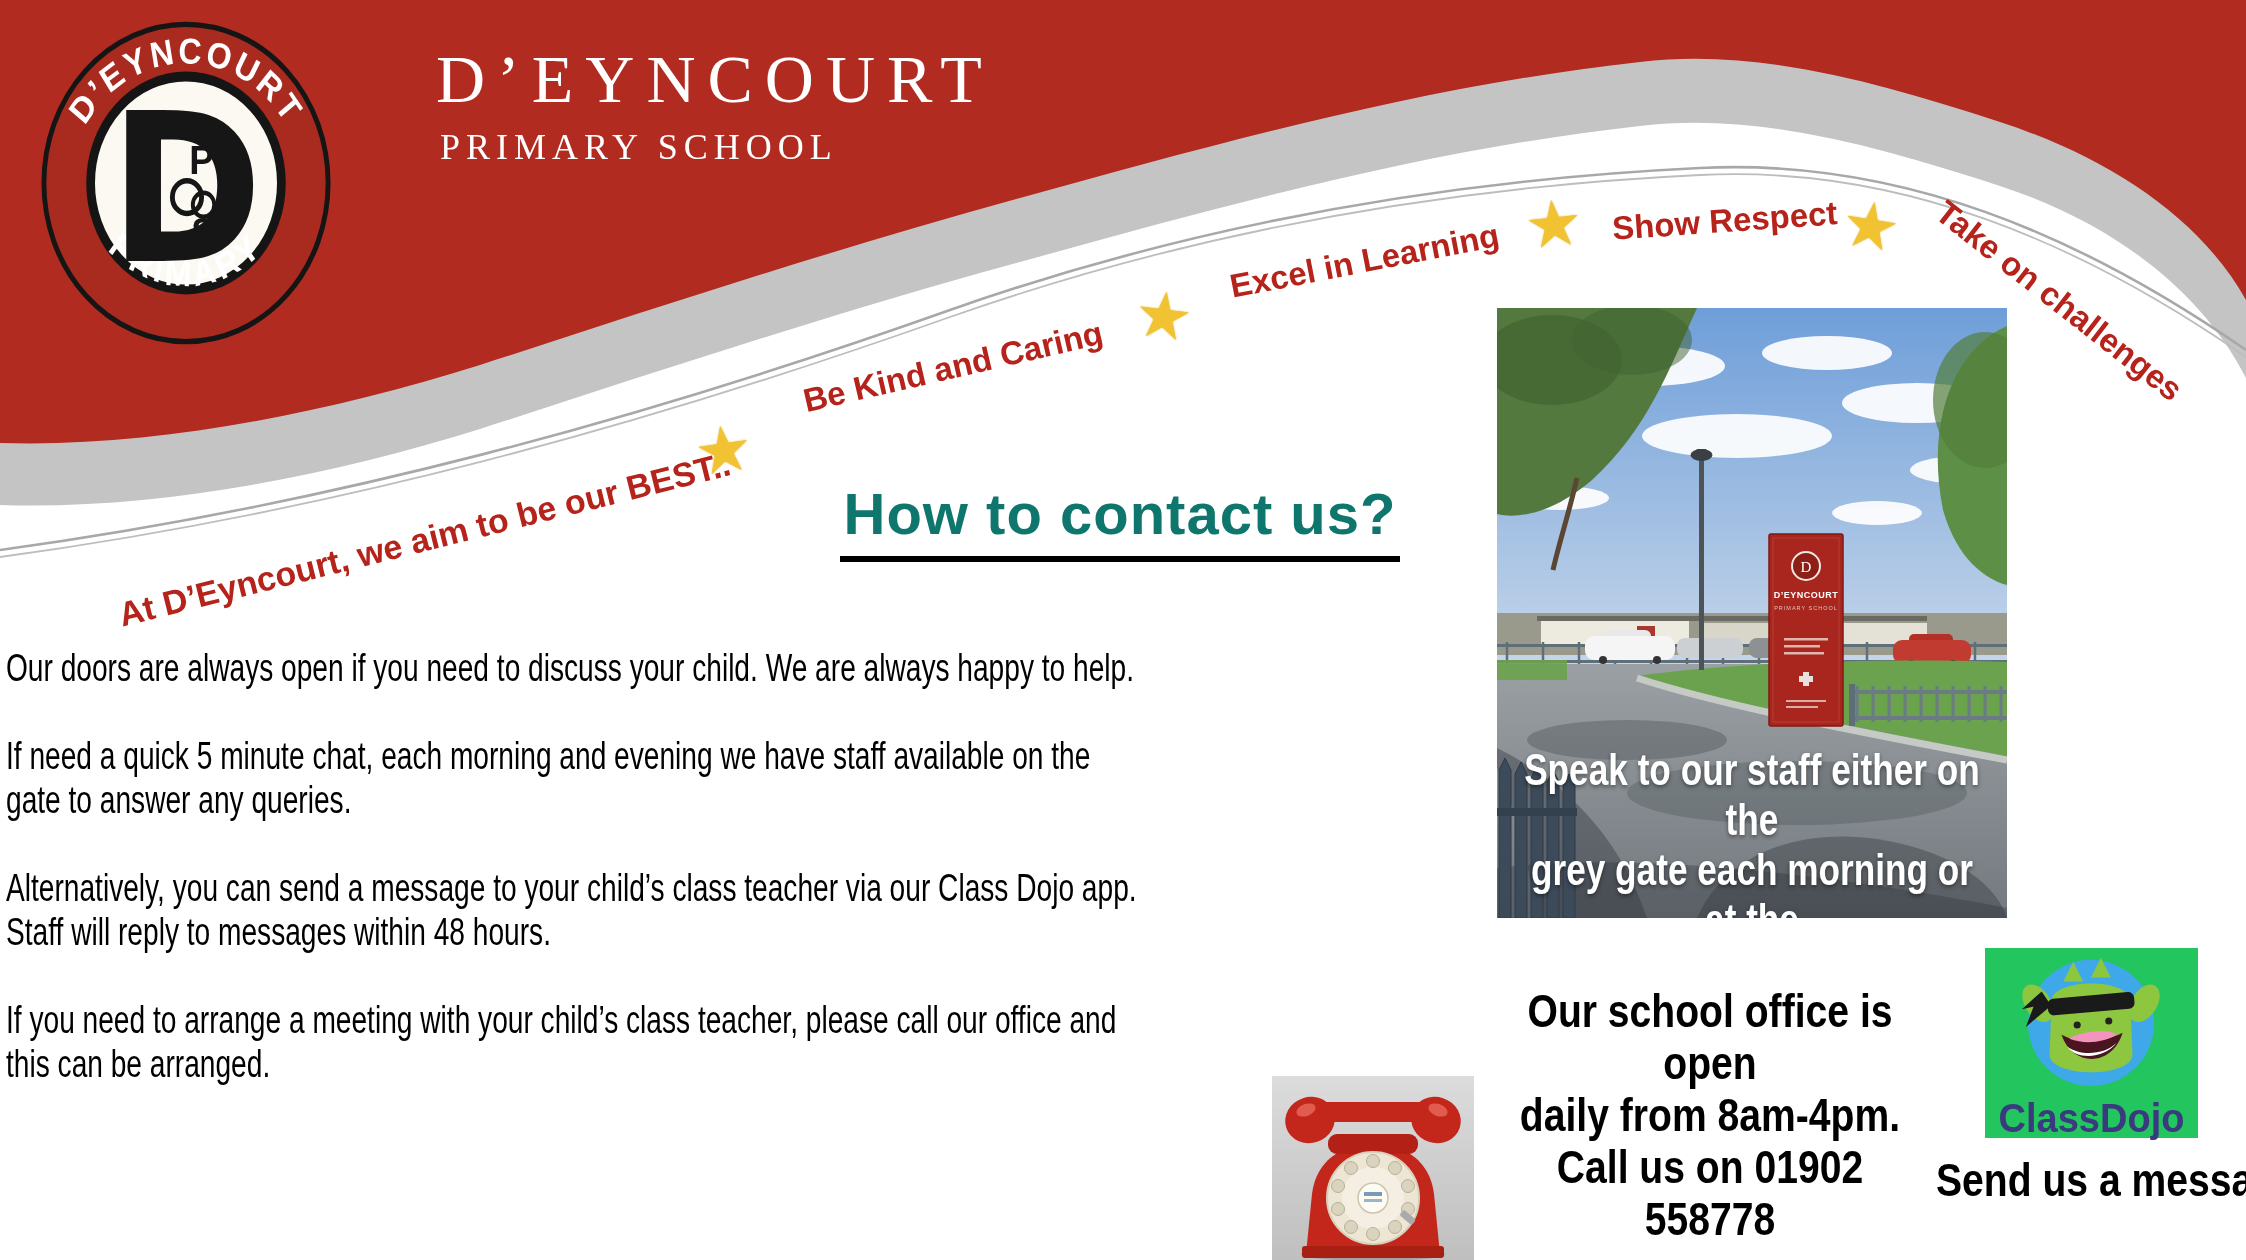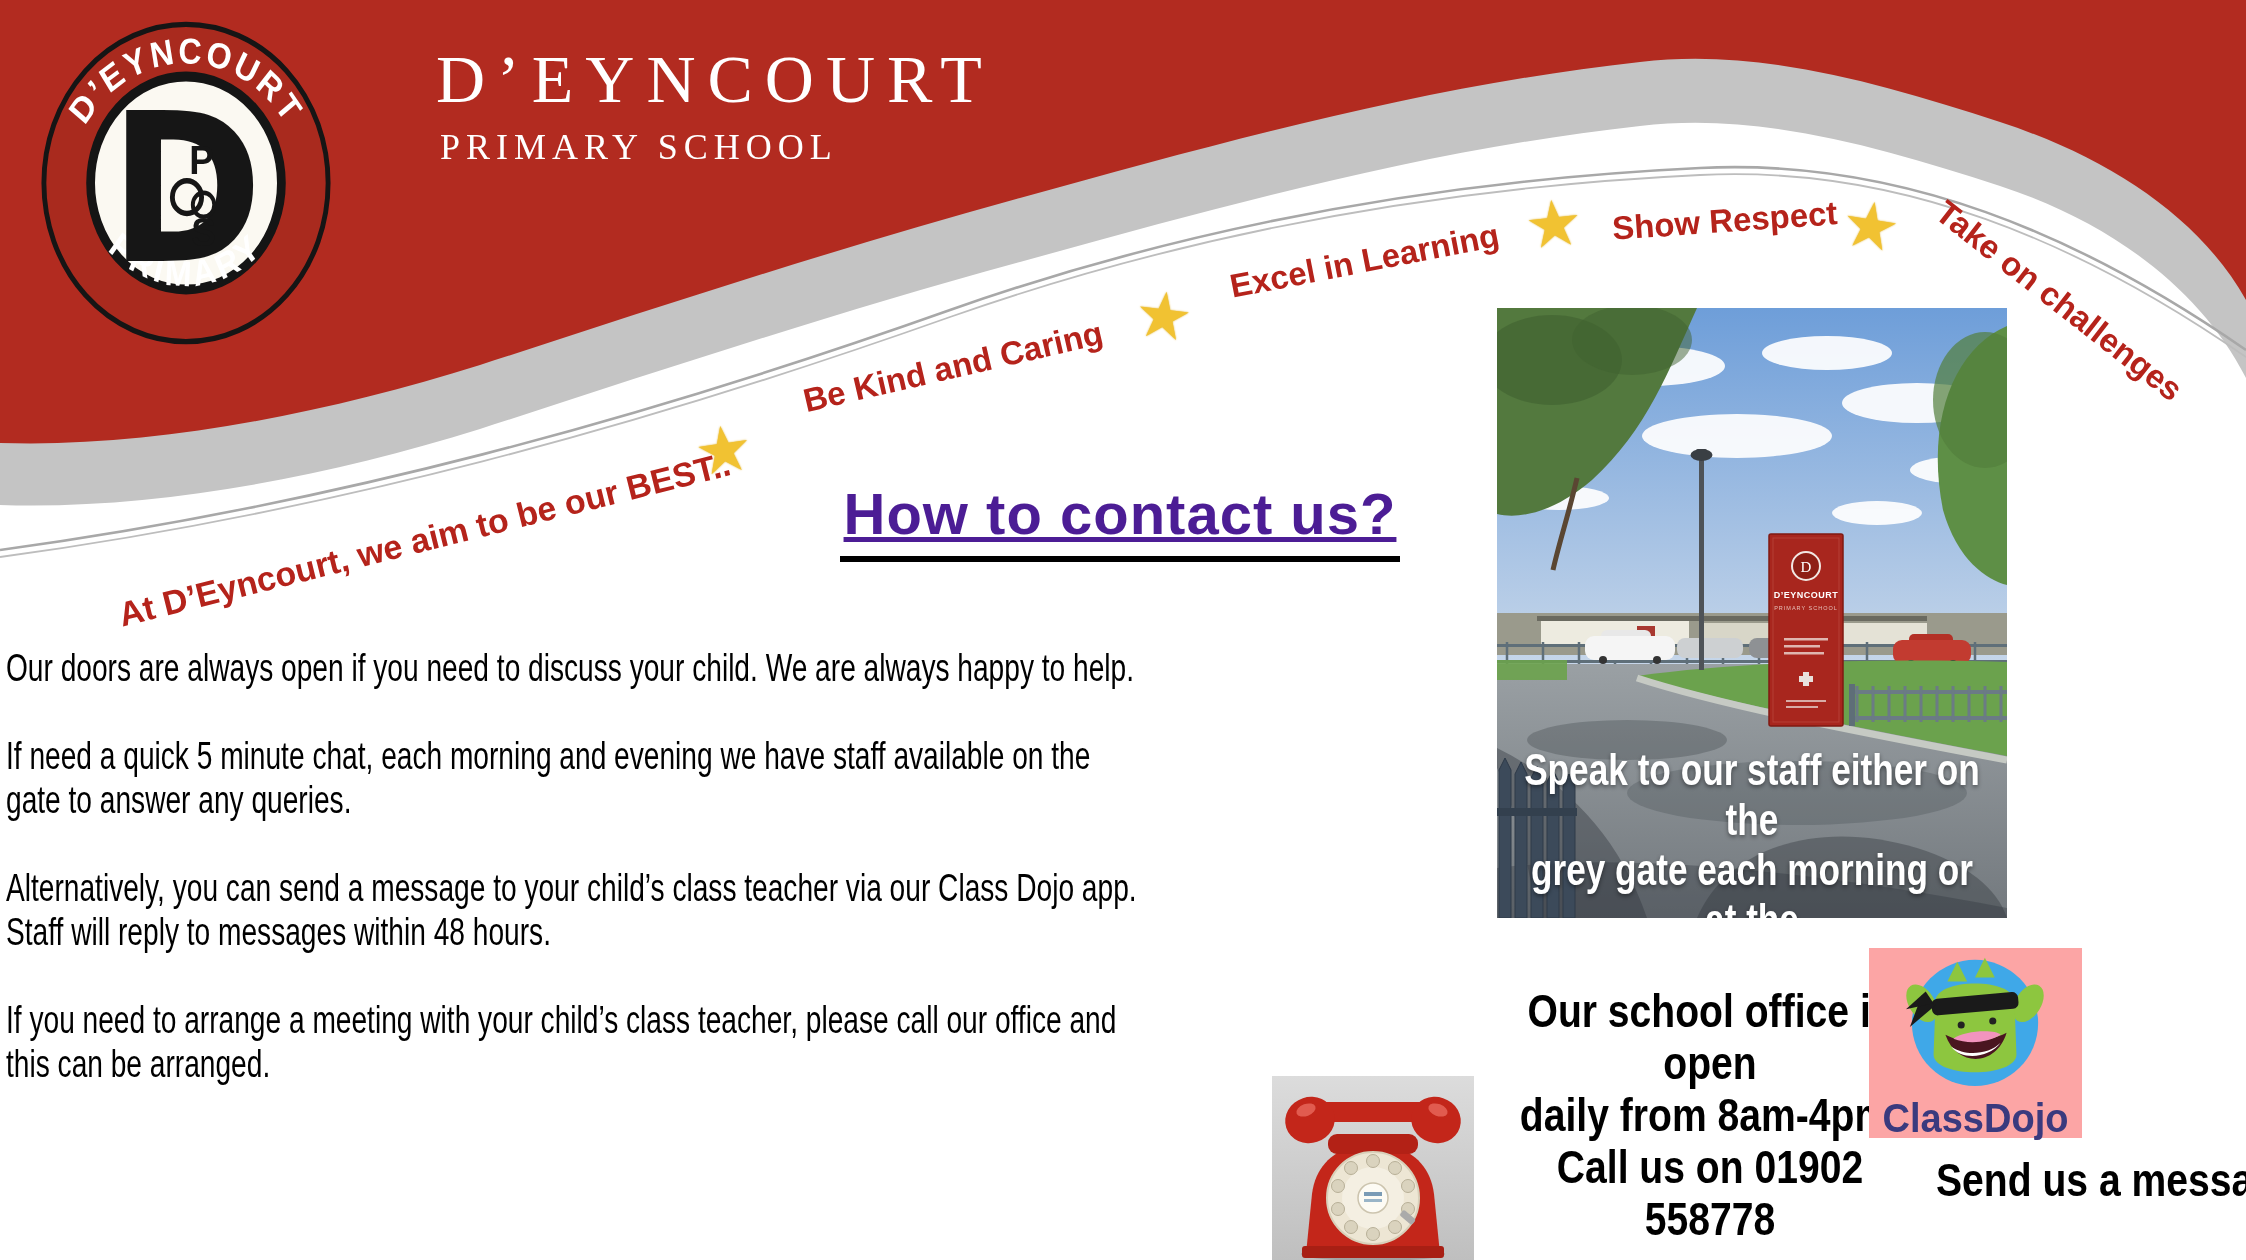--- a/index.html
+++ b/index.html
@@ -30,22 +30,22 @@
   .motto-challenge  { left:1908px; top:282px; transform:rotate(38deg); }
   .star { position:absolute; font-size:64px; line-height:1; color:#F1C232;
     text-shadow:0 0 2px #DCA916; transform-origin:center; }
   .star-0 { left:695px;  top:418px; transform:rotate(-8deg); }
   .star-1 { left:1135px; top:284px; transform:rotate(7deg); }
   .star-2 { left:1525px; top:192px; transform:rotate(-6deg); }
   .star-3 { left:1842px; top:194px; transform:rotate(9deg); }
 
   
   .title-wrap { position:absolute; left:720px; top:480px; width:800px; text-align:center; }
-  .title-text { display:inline-block; font-size:58px; font-weight:bold; color:#4c1d95;
-    letter-spacing:1px; border-bottom:6px solid #000; padding:0 4px 9px 4px;text-decoration:underline; }
+  .title-text { display:inline-block; font-size:58px; font-weight:bold; color:#0f766e;
+    letter-spacing:1px; border-bottom:6px solid #000; padding:0 4px 9px 4px; }
 
   
   .body-text { position:absolute; left:6px; top:646px; width:1900px;
     font-size:38px; line-height:44px; color:#000;
     transform:scaleX(0.74); transform-origin:left top; }
   .body-text p { white-space:pre-line; margin:0 0 44px 0; }
 
   
   .photo { position:absolute; left:1497px; top:308px; width:510px; height:610px; overflow:hidden; }
   .photo svg { position:absolute; left:0; top:0; width:100%; height:100%; }
@@ -57,22 +57,22 @@
   
   .office { position:absolute; left:1470px; top:985px; width:480px; text-align:center;
     font-weight:bold; font-size:46px; line-height:52px; color:#000; white-space:pre-line;
     transform:scaleX(0.85); transform-origin:center top; }
 
   
   .phone { position:absolute; left:1272px; top:1076px; width:202px; height:184px; }
   .phone svg { width:100%; height:100%; }
 
   
-  .dojo { position:absolute; left:1869px; top:948px; width:213px; height:190px;
-    background:#fca5a5; }
+  .dojo { position:absolute; left:1985px; top:948px; width:213px; height:190px;
+    background:#22c55e; }
   .dojo svg { display:block; width:213px; height:146px; }
   .dojo-wordmark { width:100%; text-align:center; margin-top:2px;
     color:#3A3A7E; font-weight:bold; font-size:40px; letter-spacing:0px;
     transform:scaleX(0.95); transform-origin:center top; }
 
   
   .cta { position:absolute; left:1936px; top:1153px; font-weight:bold; font-size:46px;
     color:#000; white-space:nowrap; transform:scaleX(0.85); transform-origin:left top; }
 </style>
 </head>

